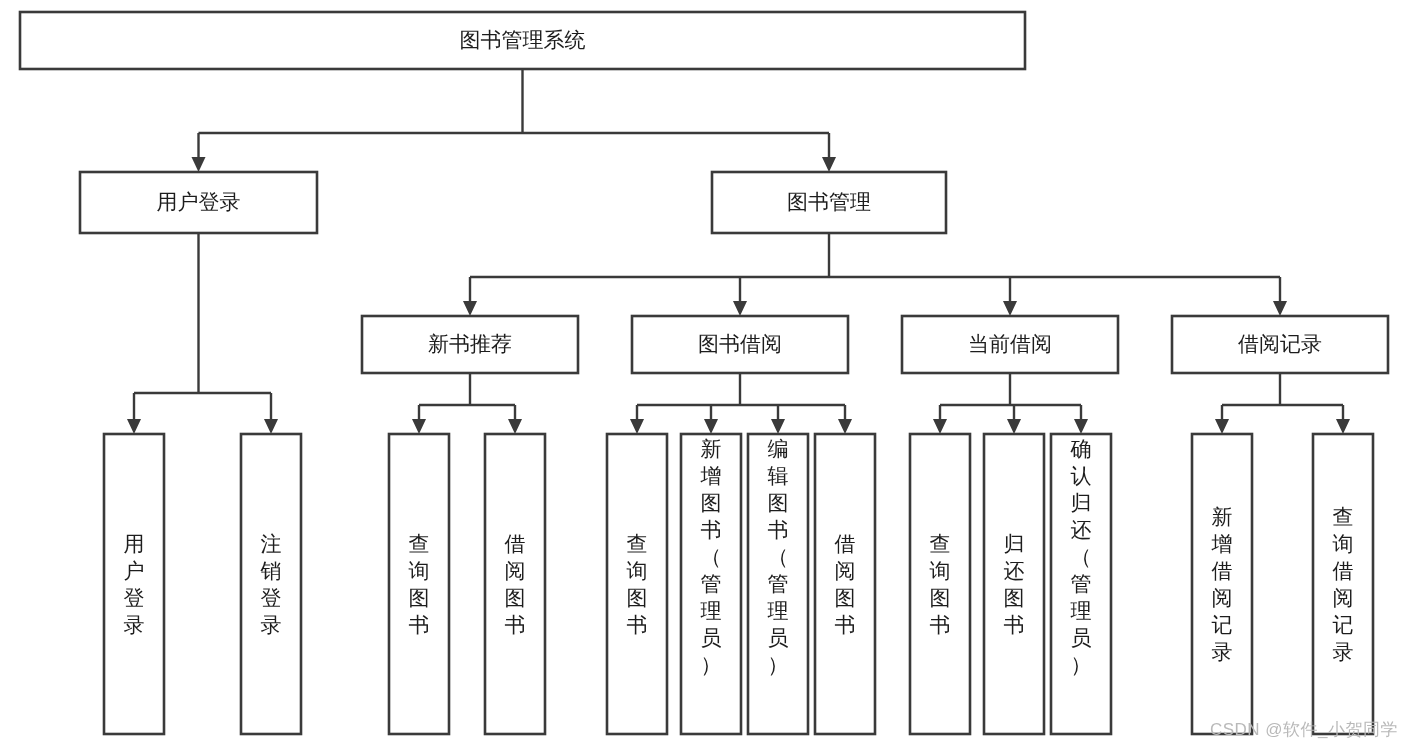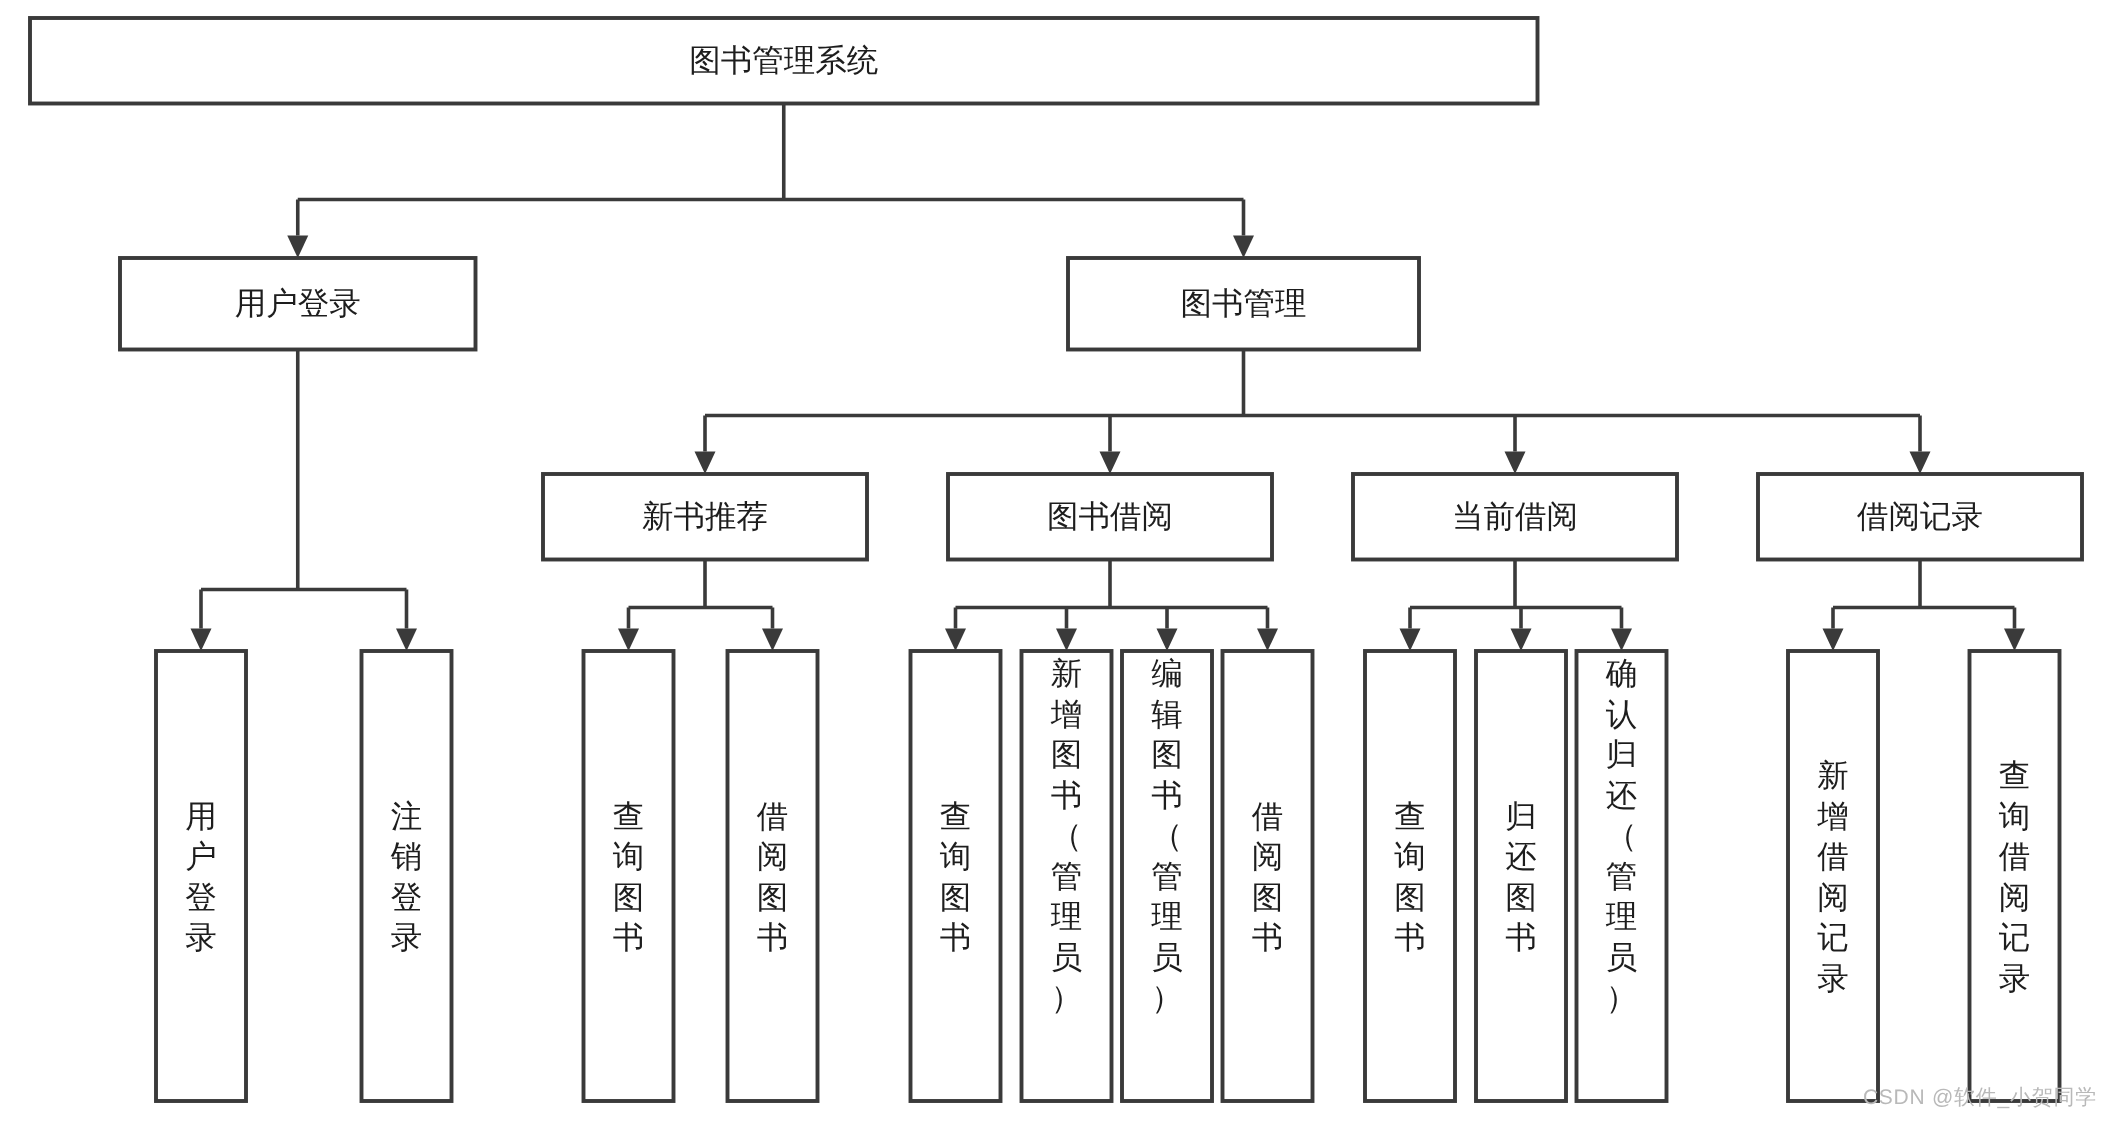--- a/index.html
+++ b/index.html
@@ -53,21 +53,21 @@
     fill: #1d1d1d;
     font-family: "Liberation Sans", "DejaVu Sans", sans-serif;
     font-size: 21px;
     text-anchor: middle;
   }
   .watermark {
     position: absolute;
     right: 22px;
     bottom: 6px;
     font-family: "Liberation Sans", "DejaVu Sans", sans-serif;
-    font-size: 14px;
+    font-size: 17px;
     color: #b9b9b9;
     letter-spacing: 0.5px;
     white-space: nowrap;
     user-select: none;
   }
 </style>
 </head>
 <body>
 
 <div id="canvas">

